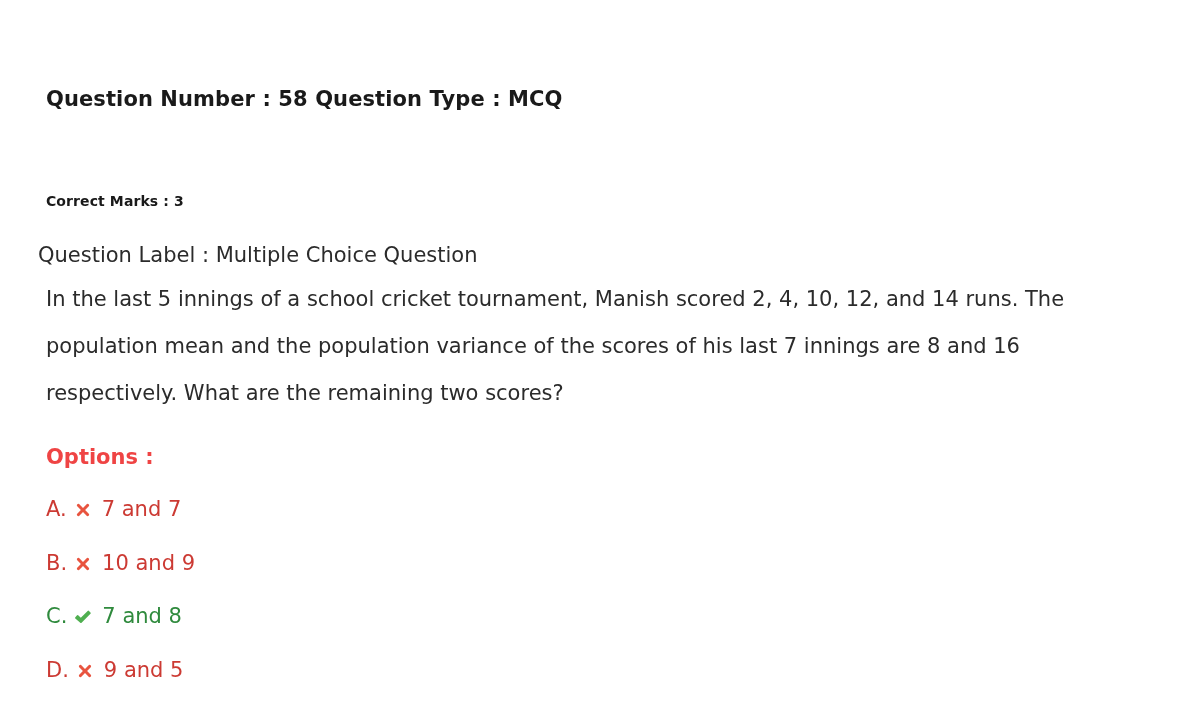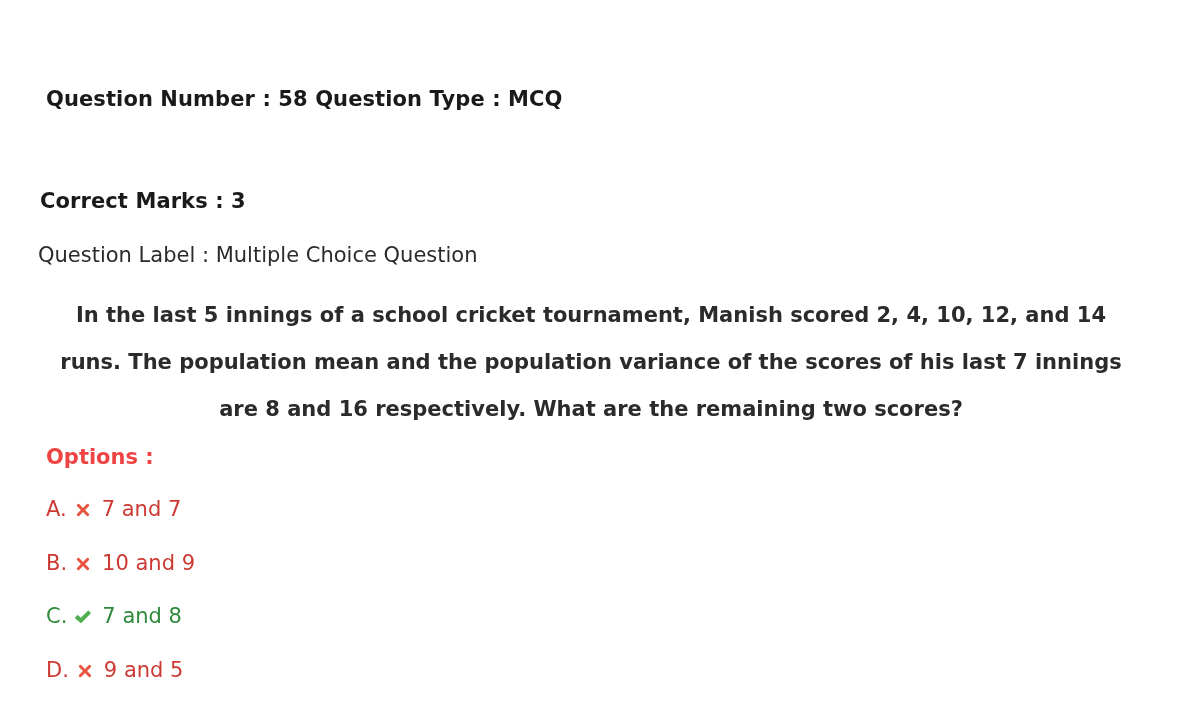--- a/index.html
+++ b/index.html
@@ -35,23 +35,23 @@
     line-height: 30px;
     letter-spacing: 0.1px;
     color: #1a1a1a;
     white-space: nowrap;
   }
   .q-header .seg { display: inline; }
 
   
   .q-marks {
     position: absolute;
-    left: 40px;
+    left: 46px;
     top: 186px;
-    font-size: 21px;
+    font-size: 14px;
     font-weight: bold;
     line-height: 30px;
     letter-spacing: 0.1px;
     color: #1a1a1a;
     white-space: nowrap;
   }
 
   
   .q-label {
     position: absolute;
@@ -61,27 +61,27 @@
     font-weight: normal;
     line-height: 30px;
     color: #2b2b2b;
     white-space: nowrap;
   }
 
   
   .q-body {
     position: absolute;
     left: 46px;
-    top: 292px;
+    top: 276px;
     width: 1090px;
     font-size: 21px;
-    font-weight: bold;
+    font-weight: normal;
     line-height: 47px;
     color: #2b2b2b;
-    text-align: center;
+    text-align: left;
   }
 
   
   .opt-heading {
     position: absolute;
     left: 46px;
     top: 442px;
     font-size: 21px;
     font-weight: bold;
     line-height: 30px;

